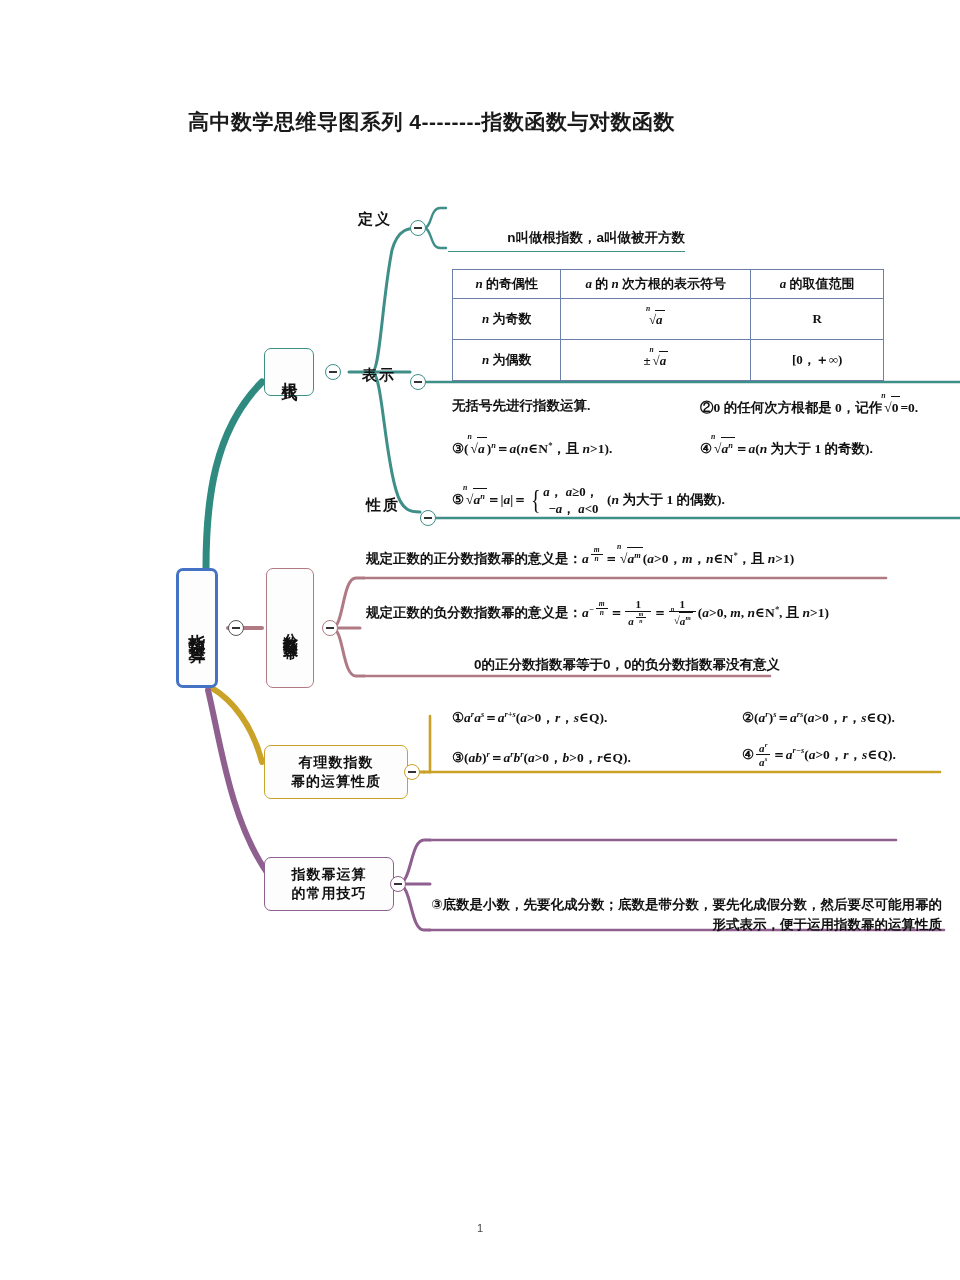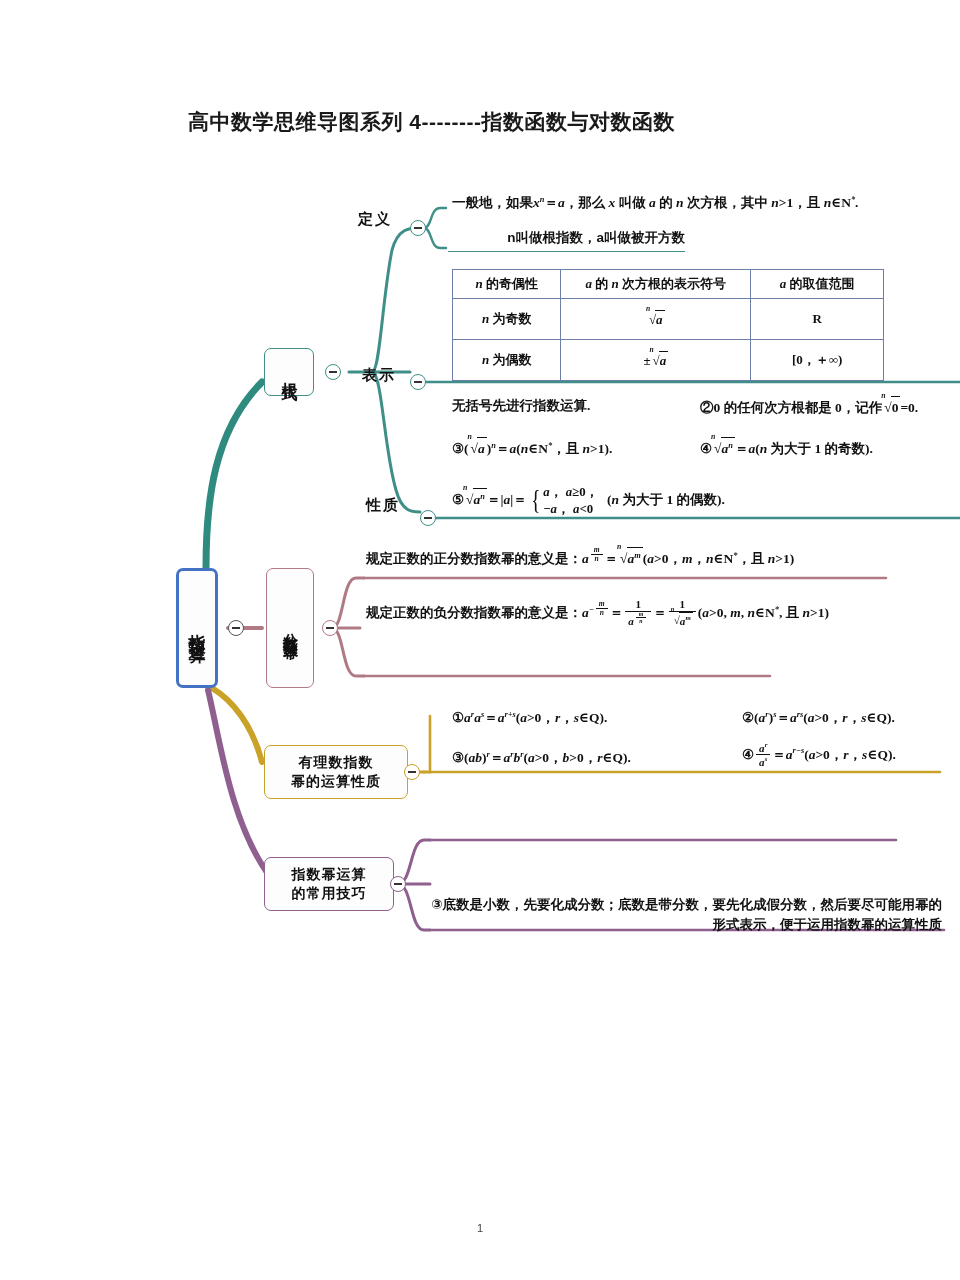--- a/index.html
+++ b/index.html
@@ -82,21 +82,21 @@
   .frac{
     display:inline-block;vertical-align:middle;text-align:center;
     font-size:.82em;line-height:1.05;position:relative;top:-1px;margin:0 2px;
   }
   .frac .num{display:block;padding:0 3px;}
   .frac .den{display:block;border-top:1.1px solid #111;padding:0 3px;}
   .piece{display:inline-flex;align-items:center;vertical-align:middle;margin:0 2px;}
   .piece .brace{
     font-size:2.1em;line-height:.72;font-weight:300;transform:scaleX(.7);display:inline-block;
   }
-  .piece .rows{display:inline-block;font-size:.95em;line-height:1.3;text-align:left;padding-left:1px;}
+  .piece .rows{display:inline-block;font-size:.95em;line-height:1.3;text-align:right;padding-left:1px;}
 
   
   .mm-table{
     position:absolute;border-collapse:collapse;background:#fff;
     font-family:"Liberation Serif","DejaVu Serif",serif;
   }
   .mm-table td,.mm-table th{
     border:1.3px solid #6b7fa8;text-align:center;font-weight:bold;
     font-size:13px;color:#111;padding:5px 6px;
   }
@@ -194,23 +194,20 @@
   <div class="toggle mauve" style="left:322px;top:620px;">
       <i></i>
     </div>
   <div class="toggle gold" style="left:404px;top:764px;">
       <i></i>
     </div>
   <div class="toggle purple" style="left:390px;top:876px;">
       <i></i>
     </div>
 
-  <div class="leaf sr plain" style="left:452px;top:193px;width:490px;">
-    一般地，如果<span class="it">x</span><sup>n</sup>＝<span class="it">a</span>，那么 <span class="it">x</span> 叫做 <span class="it">a</span> 的 <span class="it">n</span> 次方根，其中 <span class="it">n</span>&gt;1，且 <span class="it">n</span>∈<span class="bd">N</span><sup>*</sup>.
-  </div>
   <div class="leaf cn ul-teal" style="left:448px;top:228px;width:237px;padding-bottom:3px;">
     n叫做根指数，a叫做被开方数
   </div>
 
   <table class="mm-table" style="left:452px;top:269px;width:432px;">
     <tbody>
         <tr>
       <th style="width:105px"><span class="it">n</span> 的奇偶性</th>
       <th style="width:196px"><span class="it">a</span> 的 <span class="it">n</span> 次方根的表示符号</th>
       <th style="width:131px"><span class="it">a</span> 的取值范围</th>
@@ -250,20 +247,23 @@
         <span class="rows"><span class="it">a</span>，&nbsp;<span class="it">a</span>≥0，<br>−<span class="it">a</span>，&nbsp;<span class="it">a</span>&lt;0</span>
       </span>&nbsp;&nbsp;(<span class="it">n</span> 为大于 1 的偶数).
   </div>
 
   <div class="leaf sr plain" style="left:366px;top:547px;width:520px;">
     规定正数的正分数指数幂的意义是：<span class="it">a</span><sup><span class="frac" style="font-size:.9em"><span class="num">m</span><span class="den">n</span></span></sup>＝<span class="radical"><span class="idx">n</span><span class="sign">√</span><span class="rad-body"><span class="it">a</span><sup>m</sup></span></span>(<span class="it">a</span>&gt;0，<span class="it">m</span>，<span class="it">n</span>∈<span class="bd">N</span><sup>*</sup>，且 <span class="it">n</span>&gt;1)
   </div>
   <div class="leaf sr plain" style="left:366px;top:600px;width:520px;">
     规定正数的负分数指数幂的意义是：<span class="it">a</span><sup>−<span class="frac" style="font-size:.9em"><span class="num">m</span><span class="den">n</span></span></sup>＝<span class="frac"><span class="num">1</span><span class="den"><span class="it">a</span><sup><span class="frac" style="font-size:.85em"><span class="num">m</span><span class="den">n</span></span></sup></span></span>＝<span class="frac"><span class="num">1</span><span class="den"><span class="radical"><span class="idx">n</span><span class="sign">√</span><span class="rad-body"><span class="it">a</span><sup>m</sup></span></span></span></span>(<span class="it">a</span>&gt;0, <span class="it">m</span>, <span class="it">n</span>∈<span class="bd">N</span><sup>*</sup>, 且 <span class="it">n</span>&gt;1)
   </div>
+  <div class="leaf cn plain" style="left:360px;top:655px;width:420px;font-weight:bold;">
+    0的正分数指数幂等于0，0的负分数指数幂没有意义
+  </div>
 
   <div class="leaf sr plain" style="left:452px;top:708px;width:290px;">
     ①<span class="it">a</span><sup>r</sup><span class="it">a</span><sup>s</sup>＝<span class="it">a</span><sup>r+s</sup>(<span class="it">a</span>&gt;0，<span class="it">r</span>，<span class="it">s</span>∈<span class="bd">Q</span>).
   </div>
   <div class="leaf sr plain" style="left:742px;top:708px;width:290px;">
     ②(<span class="it">a</span><sup>r</sup>)<sup>s</sup>＝<span class="it">a</span><sup>rs</sup>(<span class="it">a</span>&gt;0，<span class="it">r</span>，<span class="it">s</span>∈<span class="bd">Q</span>).
   </div>
   <div class="leaf sr plain" style="left:452px;top:748px;width:290px;">
     ③(<span class="it">ab</span>)<sup>r</sup>＝<span class="it">a</span><sup>r</sup><span class="it">b</span><sup>r</sup>(<span class="it">a</span>&gt;0，<span class="it">b</span>&gt;0，<span class="it">r</span>∈<span class="bd">Q</span>).
   </div>

